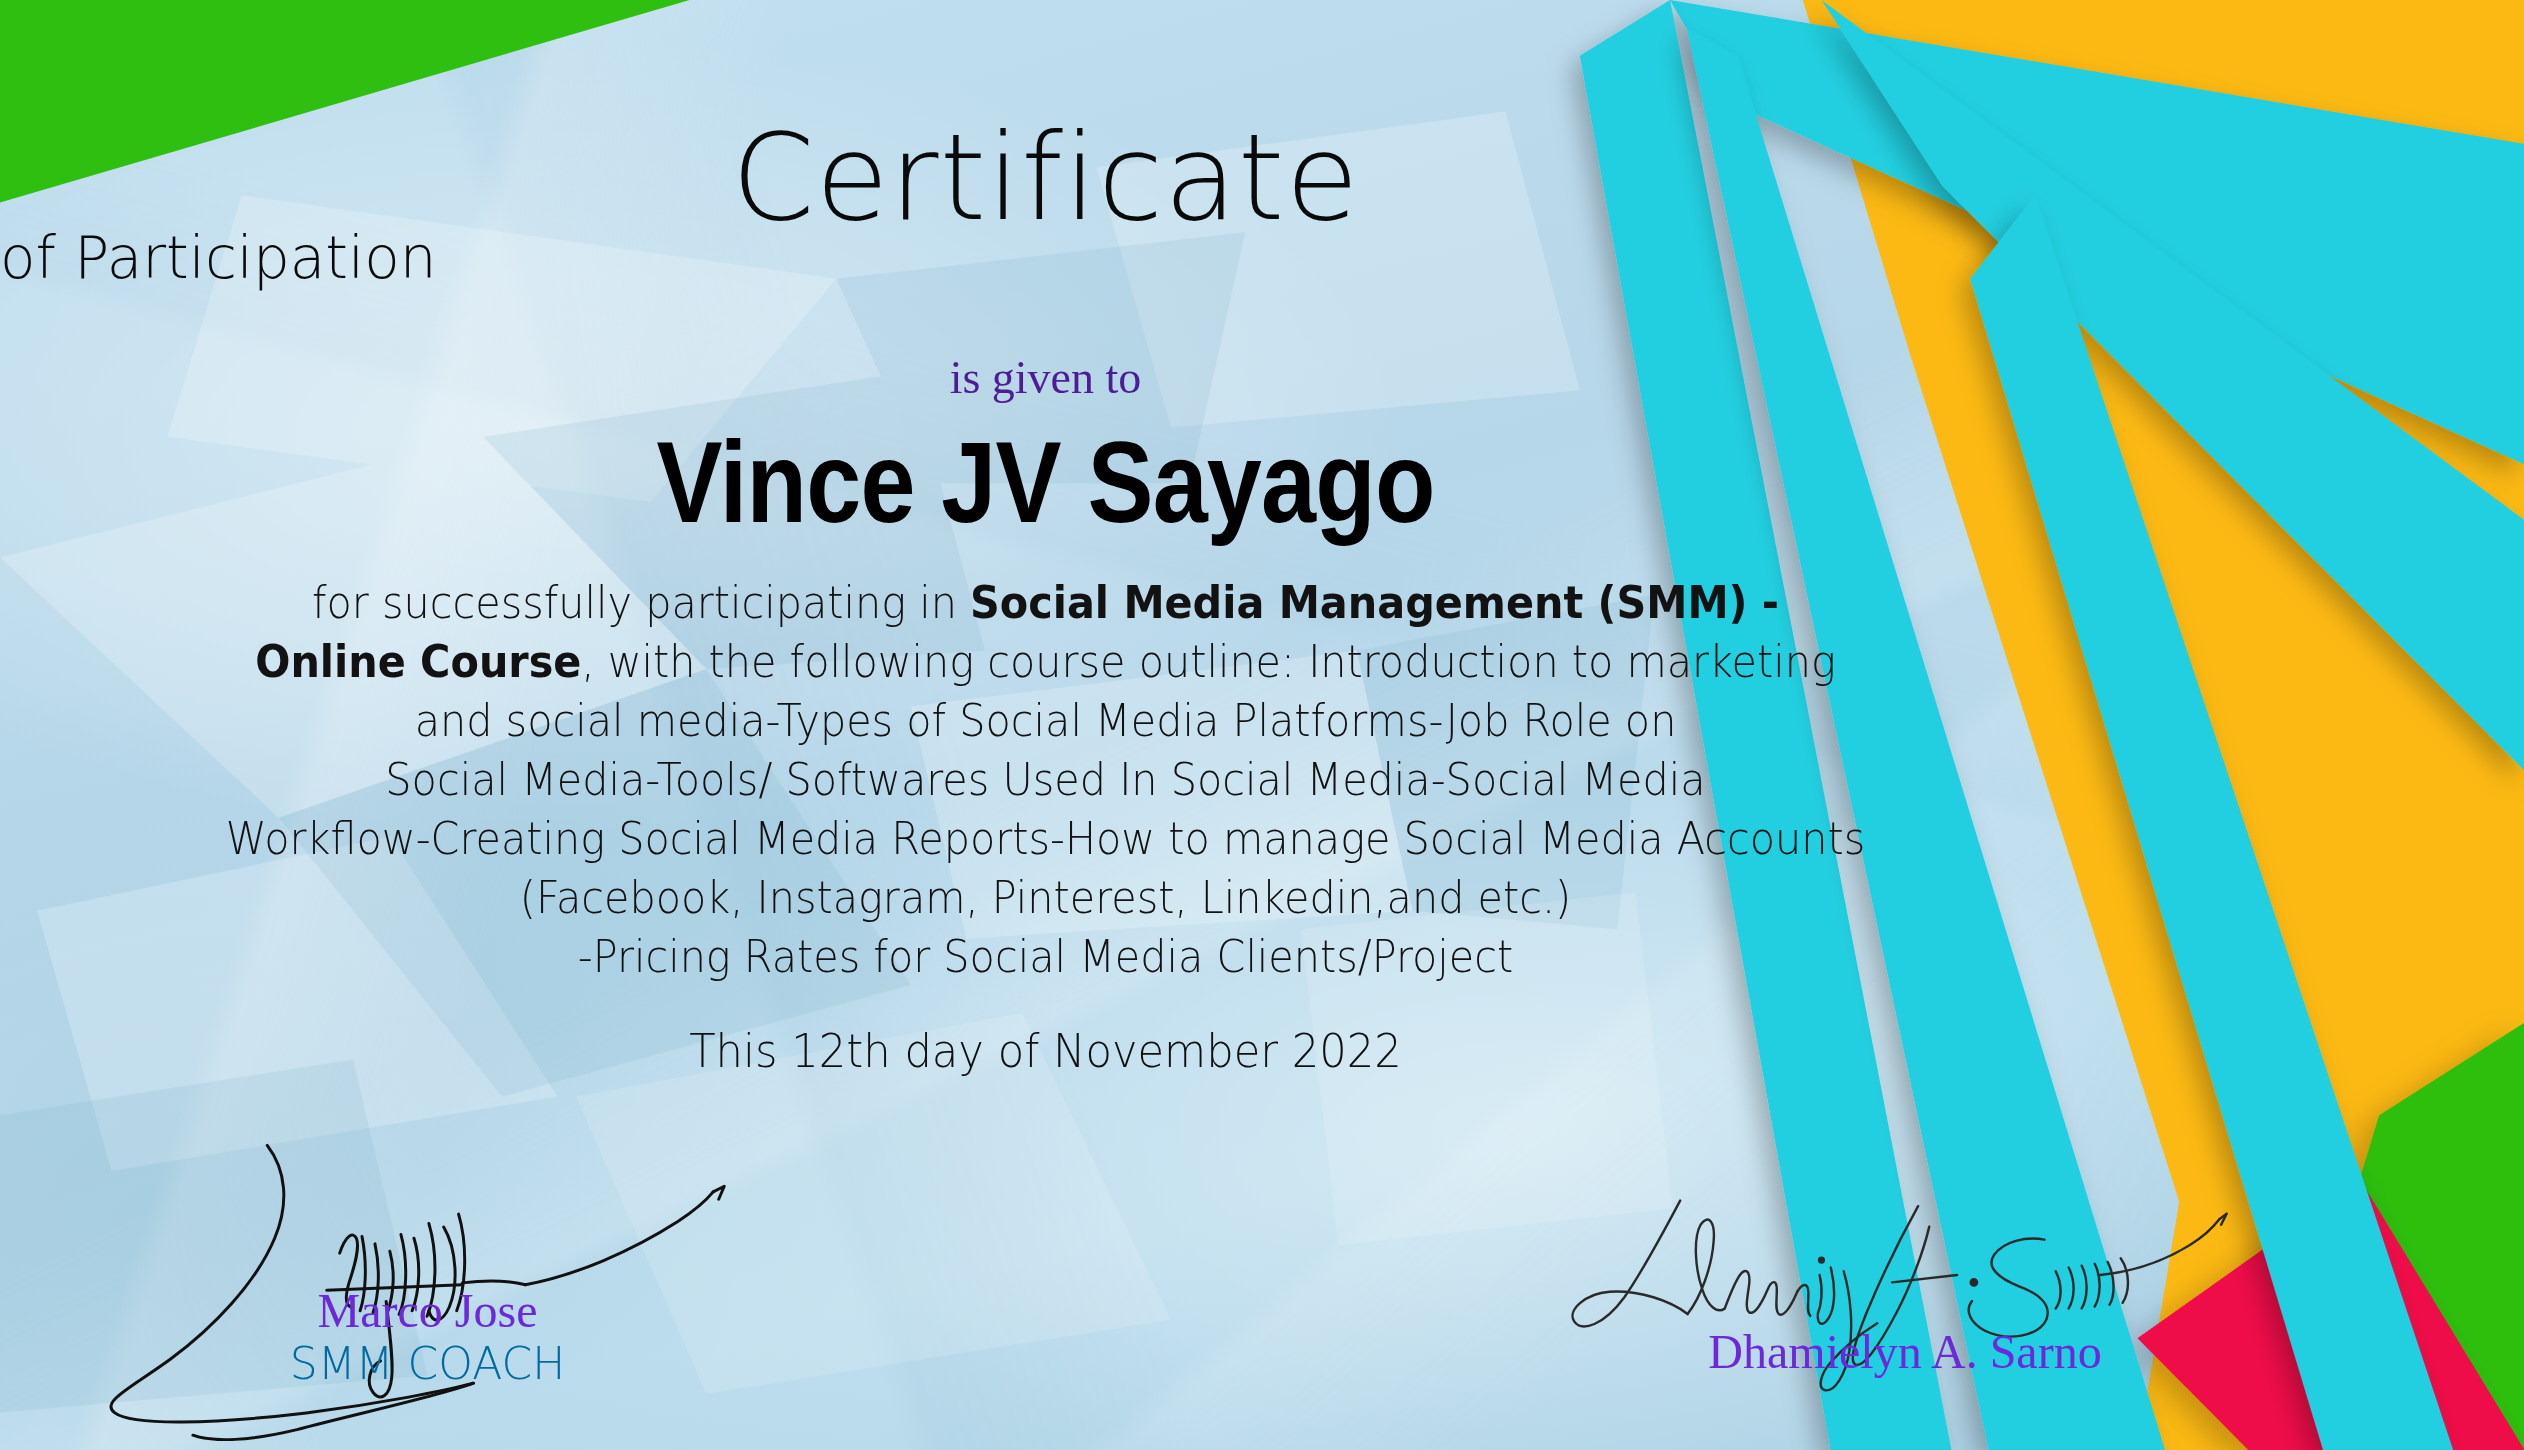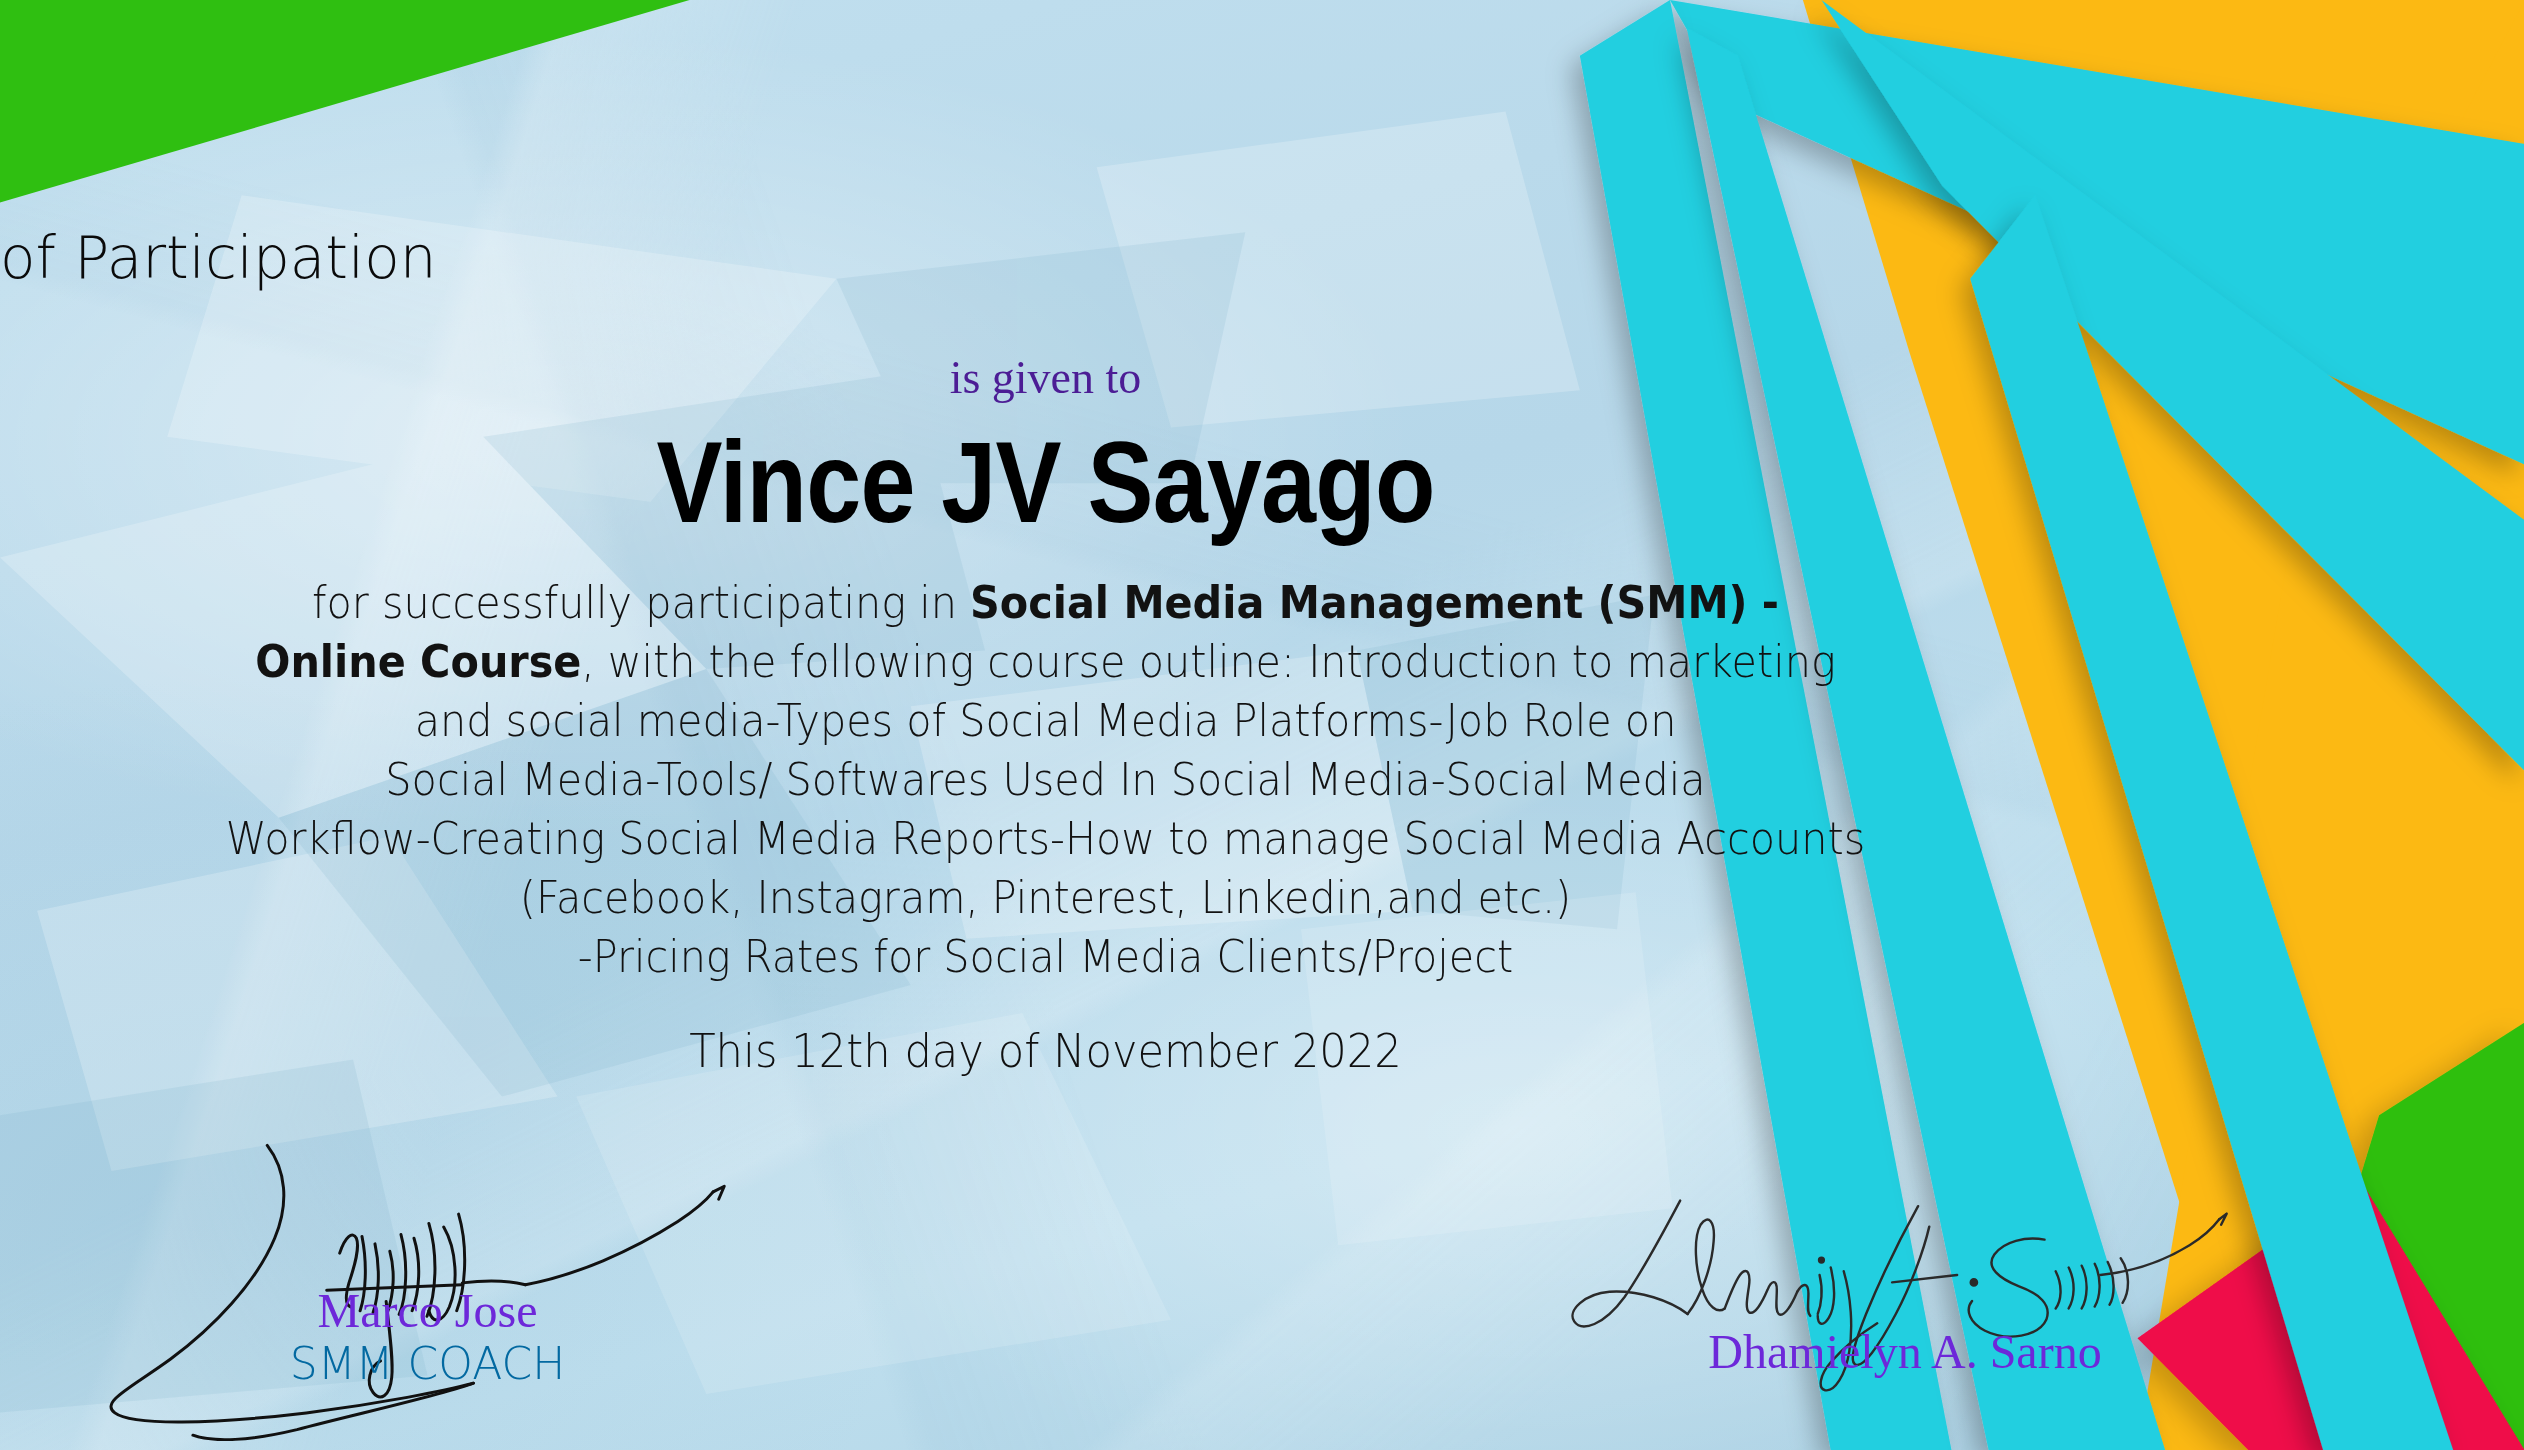--- a/index.html
+++ b/index.html
@@ -249,20 +249,21 @@
 
     <polygon points="1870,60 2330,1561 2140,1561 1815,30" fill="#22cfe0" filter="url(#sh)"></polygon>
 
     <polygon points="1960,0 2717,560 2717,830 2090,200" fill="#22cfe0" filter="url(#sh)"></polygon>
 
     <polygon points="2190,210 2640,1561 2500,1561 2120,300" fill="#22cfe0" filter="url(#sh)"></polygon>
   </svg>
 
   <div class="content">
 
+    <div class="title">Certificate</div>
 
     <div class="subtitle">of Participation</div>
 
     <div class="given-to">is given to</div>
 
     <div class="recipient">Vince JV Sayago</div>
 
     <div class="body-copy">
         <span class="ln"><span>for successfully participating in </span><b>Social Media Management (SMM) -</b></span>
         <span class="ln"><b>Online Course</b><span>, with the following course outline: Introduction to marketing</span></span>

